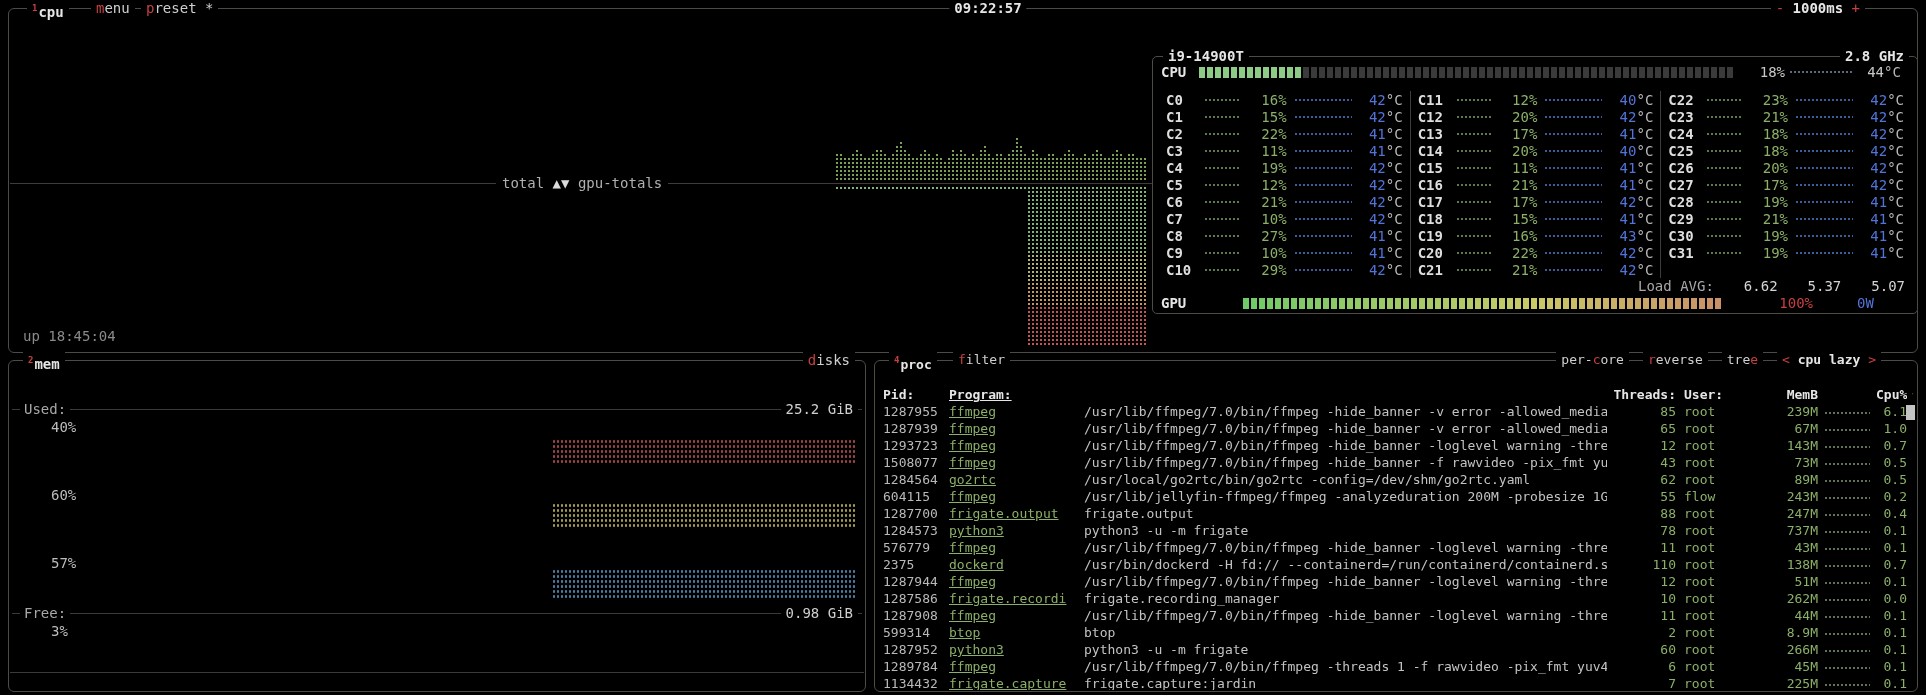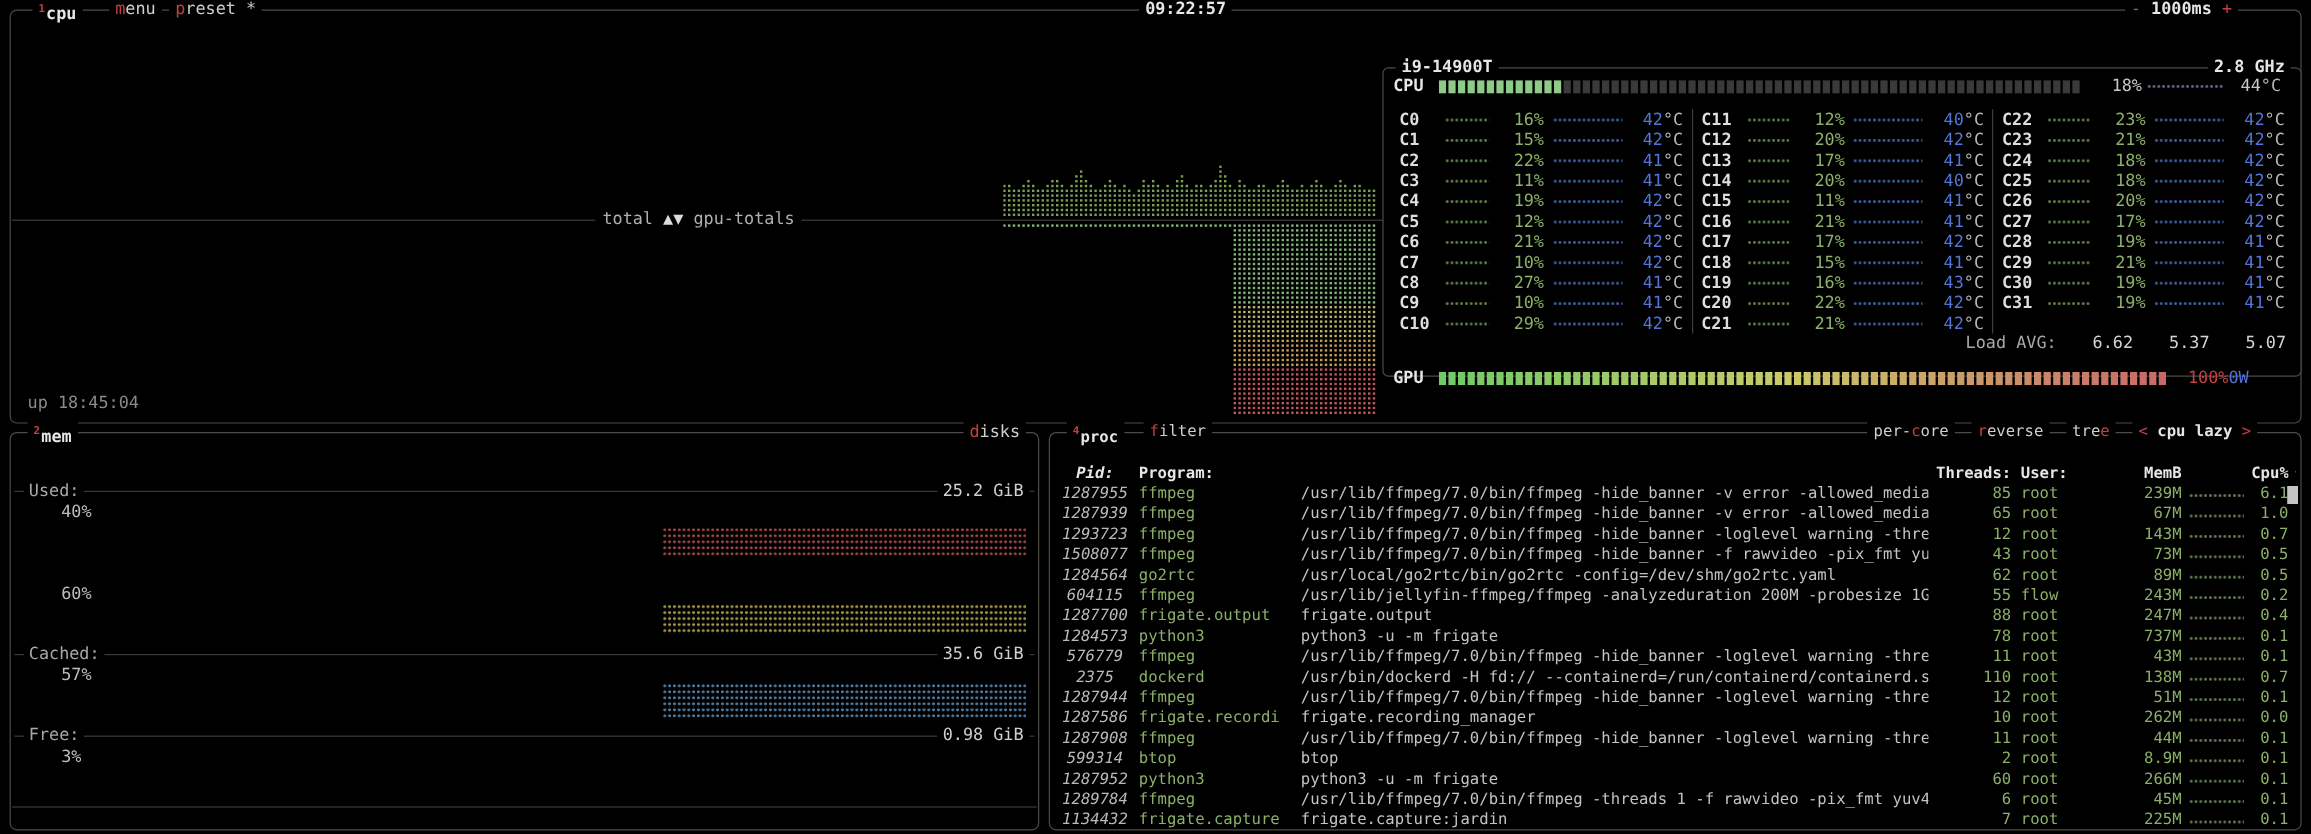--- a/index.html
+++ b/index.html
@@ -25,21 +25,21 @@
   .graph{position:absolute;z-index:1;}
   #cpu-graph{left:827px;top:126px;width:313px;height:46px;}
   #gpu-graph{left:827px;top:177px;width:313px;height:162px;}
   .uptime{position:absolute;left:14px;bottom:8px;color:#8a8a8a;}
   
   .stats{position:absolute;left:1143px;top:47px;width:766px;height:258px;background:#000;
     border:1px solid var(--border);border-radius:5px;z-index:3;}
   .stats-title{left:10px;}
   .stats-freq{right:8px;}
   .meter-row{position:absolute;left:6px;right:6px;display:flex;align-items:center;height:16px;}
-  .cpu-total-row{top:7px;} .gpu-row{top:250px;}
+  .cpu-total-row{top:7px;} .gpu-row{top:238px;gap:44px;}
   .mlabel{width:40px;font-weight:bold;color:var(--bwhite);padding-left:2px;}
   .meter{flex:1;display:flex;align-items:center;height:12px;overflow:hidden;}
   .blk{width:6px;height:11px;margin-right:2px;flex:none;}
   .mpct{width:46px;text-align:right;color:#c8c8c8;}
   .mtemp{width:54px;text-align:center;}
   .mpower{width:54px;text-align:left;color:var(--blue);}
   .red{color:var(--red) !important;}
   .ldr{height:4px;background-image:radial-gradient(circle,var(--lc) 1px,transparent 1.35px);
     background-size:4px 4px;background-repeat:repeat;}
   .ldr-gray{--lc:#5a6a80;width:64px;margin:0 4px;}
@@ -72,22 +72,22 @@
   .band-cached{top:208px;height:29px;--bc:#4e7ca3;}
   .mem-div{position:absolute;left:1px;right:1px;top:311px;border-top:1px solid #3a3a36;}
   
   .proc-box{left:874px;top:360px;width:1044px;height:332px;font-size:13px;}
   .proc-opts{position:absolute;top:-10px;right:36px;display:flex;gap:14px;z-index:5;}
   .proc-opts .chip{position:static;}
   .proc-body{position:absolute;left:8px;top:26px;right:4px;bottom:1px;overflow:hidden;}
   .proc-row{position:relative;height:17px;white-space:pre;}
   .proc-row.head{font-weight:bold;color:var(--bwhite);}
   .pc{position:absolute;top:0;overflow:hidden;}
-  .pc-pid{left:0;width:59px;text-align:center;color:#b9b9b9;font-style:italic;}
-  .pc-prog{left:66px;width:132px;color:var(--green);}
+  .pc-pid{left:0;width:59px;text-align:left;color:#b9b9b9;}
+  .pc-prog{left:66px;width:132px;color:var(--green);text-decoration:underline;}
   .pc-cmd{left:201px;width:523px;color:#c3c3c3;}
   .pc-thr{left:730px;width:63px;text-align:right;color:var(--green);}
   .pc-user{left:801px;width:70px;color:var(--green);}
   .pc-mem{left:871px;width:64px;text-align:right;color:var(--green);}
   .pc-dots{left:941px;width:46px;top:7px;--lc:#5f7454;}
   .pc-cpu{left:993px;width:31px;text-align:right;color:var(--green);}
   .pc-arrow{left:1028px;width:12px;color:var(--bwhite);}
   .proc-row.head .pc-pid,.proc-row.head .pc-prog,.proc-row.head .pc-cmd,
   .proc-row.head .pc-thr,.proc-row.head .pc-user,.proc-row.head .pc-mem,
   .proc-row.head .pc-cpu{color:var(--bwhite);}
@@ -2315,25 +2315,20 @@
       <i class="hline"></i>
       <span class="ml">Used:</span>
         <span class="mv">25.2 GiB</span>
     </div>
     <div class="mem-pct" style="top:58px">40%</div>
     <div class="band band-used"></div>
 
     <div class="mem-pct" style="top:126px">60%</div>
     <div class="band band-available"></div>
 
-    <div class="mem-row lined" style="top:176px">
-      <i class="hline"></i>
-      <span class="ml">Cached:</span>
-        <span class="mv">35.6 GiB</span>
-    </div>
     <div class="mem-pct" style="top:194px">57%</div>
     <div class="band band-cached"></div>
 
     <div class="mem-row lined" style="top:244px">
       <i class="hline"></i>
       <span class="ml">Free:</span>
         <span class="mv">0.98 GiB</span>
     </div>
     <div class="mem-pct" style="top:262px">3%</div>
 

